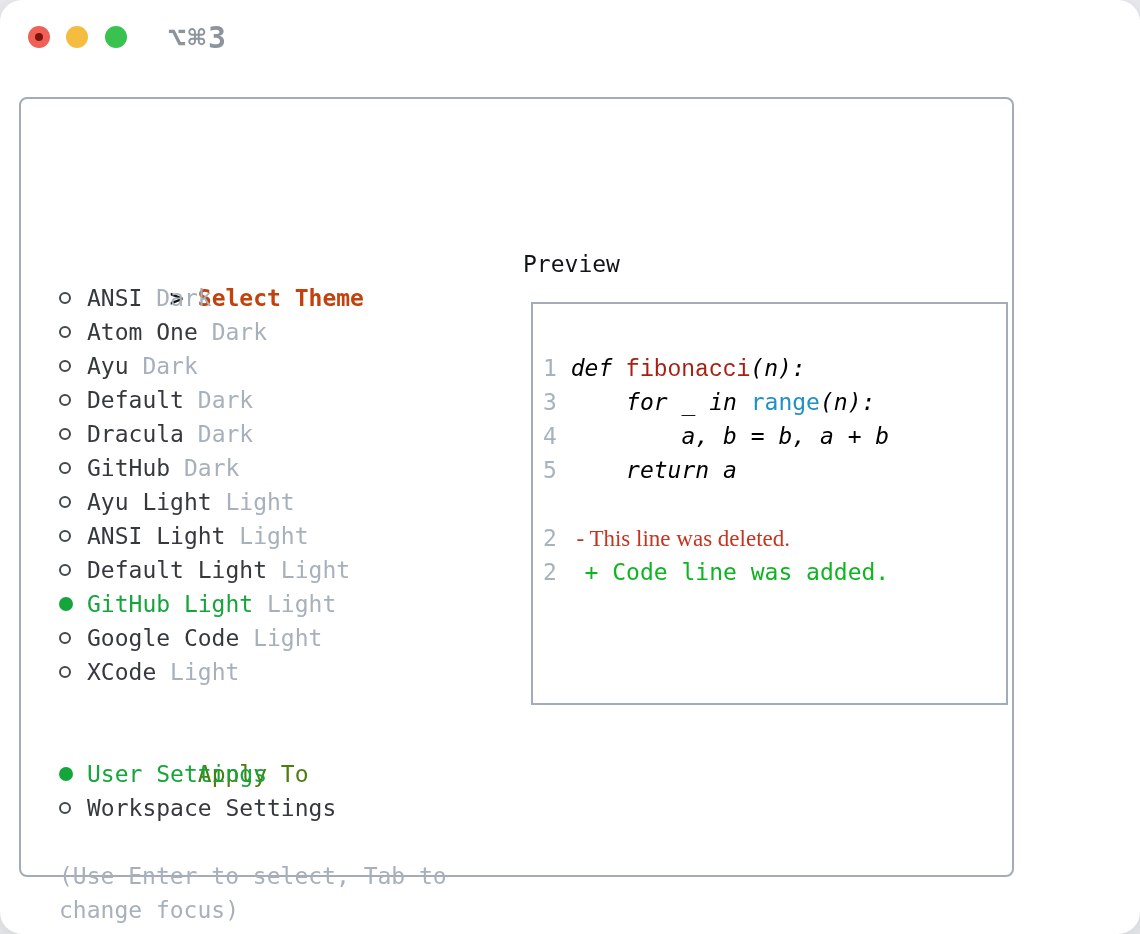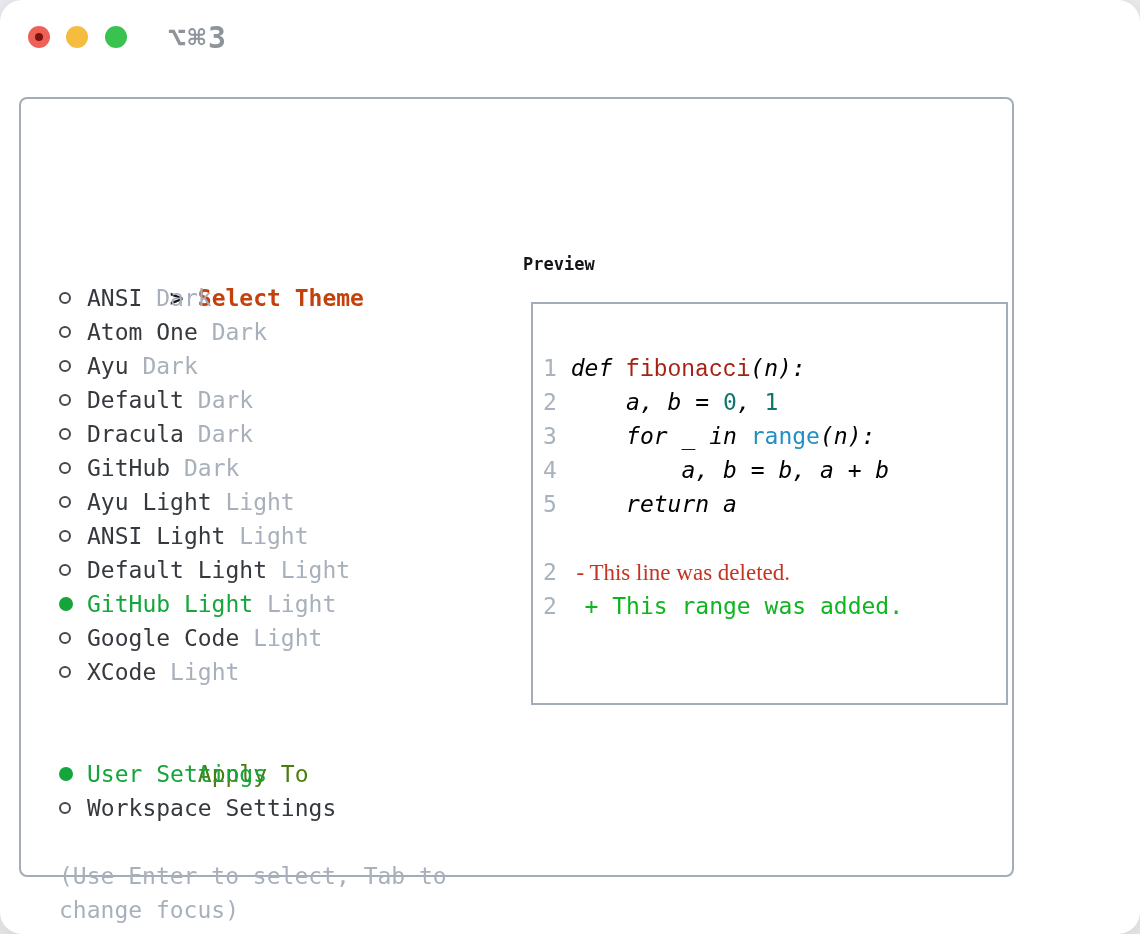--- a/index.html
+++ b/index.html
@@ -48,21 +48,21 @@
   .item-name.selected{color:#14a53b;}
   .variant{color:#a7b0bb;}
   .hdr{font-weight:bold;color:#c2410c;}
   .subhdr{color:#4d7c0f;margin-top:9px;}
   .theme-list{position:absolute;left:38px;top:148px;}
   .apply-group{position:absolute;left:38px;top:624px;}
   .hint{position:absolute;left:38px;top:760px;color:#a7b0bb;}
   
   .preview-title{
     position:absolute;left:502px;top:148px;height:34px;line-height:34px;
-    font-size:17px;font-weight:bold;color:#121417;
+    font-size:23px;font-weight:normal;color:#121417;
   }
   .preview-box{
     position:absolute;left:510px;top:203px;width:477px;height:403px;
     border:2px solid #a3acb8;background:#ffffff;box-sizing:border-box;
     padding:47px 0 0 10px;overflow:hidden;
   }
   .pline{height:34px;line-height:34px;font-size:23px;white-space:pre;}
   .ln{display:inline-block;width:2ch;color:#a8b2bd;}
   .tok-plain{color:#000000;font-style:italic;}
   .tok-fn{color:#a62113;font-family:Liberation Mono, monospace;}
@@ -117,23 +117,22 @@
     <div class="hint">
       <div class="row">(Use Enter to select, Tab to</div>
       <div class="row">change focus)</div>
     </div>
 
     <div class="preview-title">Preview</div>
 
     <div class="preview-box">
 
     <div class="pline"><span class="ln">1</span><span class="tok-plain">def </span><span class="tok-fn">fibonacci</span><span class="tok-plain">(n):</span></div>
-        <div class="pline"><span class="ln">2</span><span class="tok-plain">    a, b = </span><span class="tok-num">0</span><span class="tok-plain">, </span><span class="tok-num">1</span></div>
         <div class="pline"><span class="ln">3</span><span class="tok-plain">    for _ in </span><span class="tok-bi">range</span><span class="tok-plain">(n):</span></div>
         <div class="pline"><span class="ln">4</span><span class="tok-plain">        a, b = b, a + b</span></div>
         <div class="pline"><span class="ln">5</span><span class="tok-plain">    return a</span></div>
         <div class="pline"><span class="ln"></span></div>
         <div class="pline"><span class="ln">2</span><span class="tok-del"> - This line was deleted.</span></div>
-        <div class="pline"><span class="ln">2</span><span class="tok-add"> + This range was added.</span></div>
+        <div class="pline"><span class="ln">2</span><span class="tok-add"> + Code line was added.</span></div>
       </div>
 
   </div>
 </div>
 
 </body></html>

